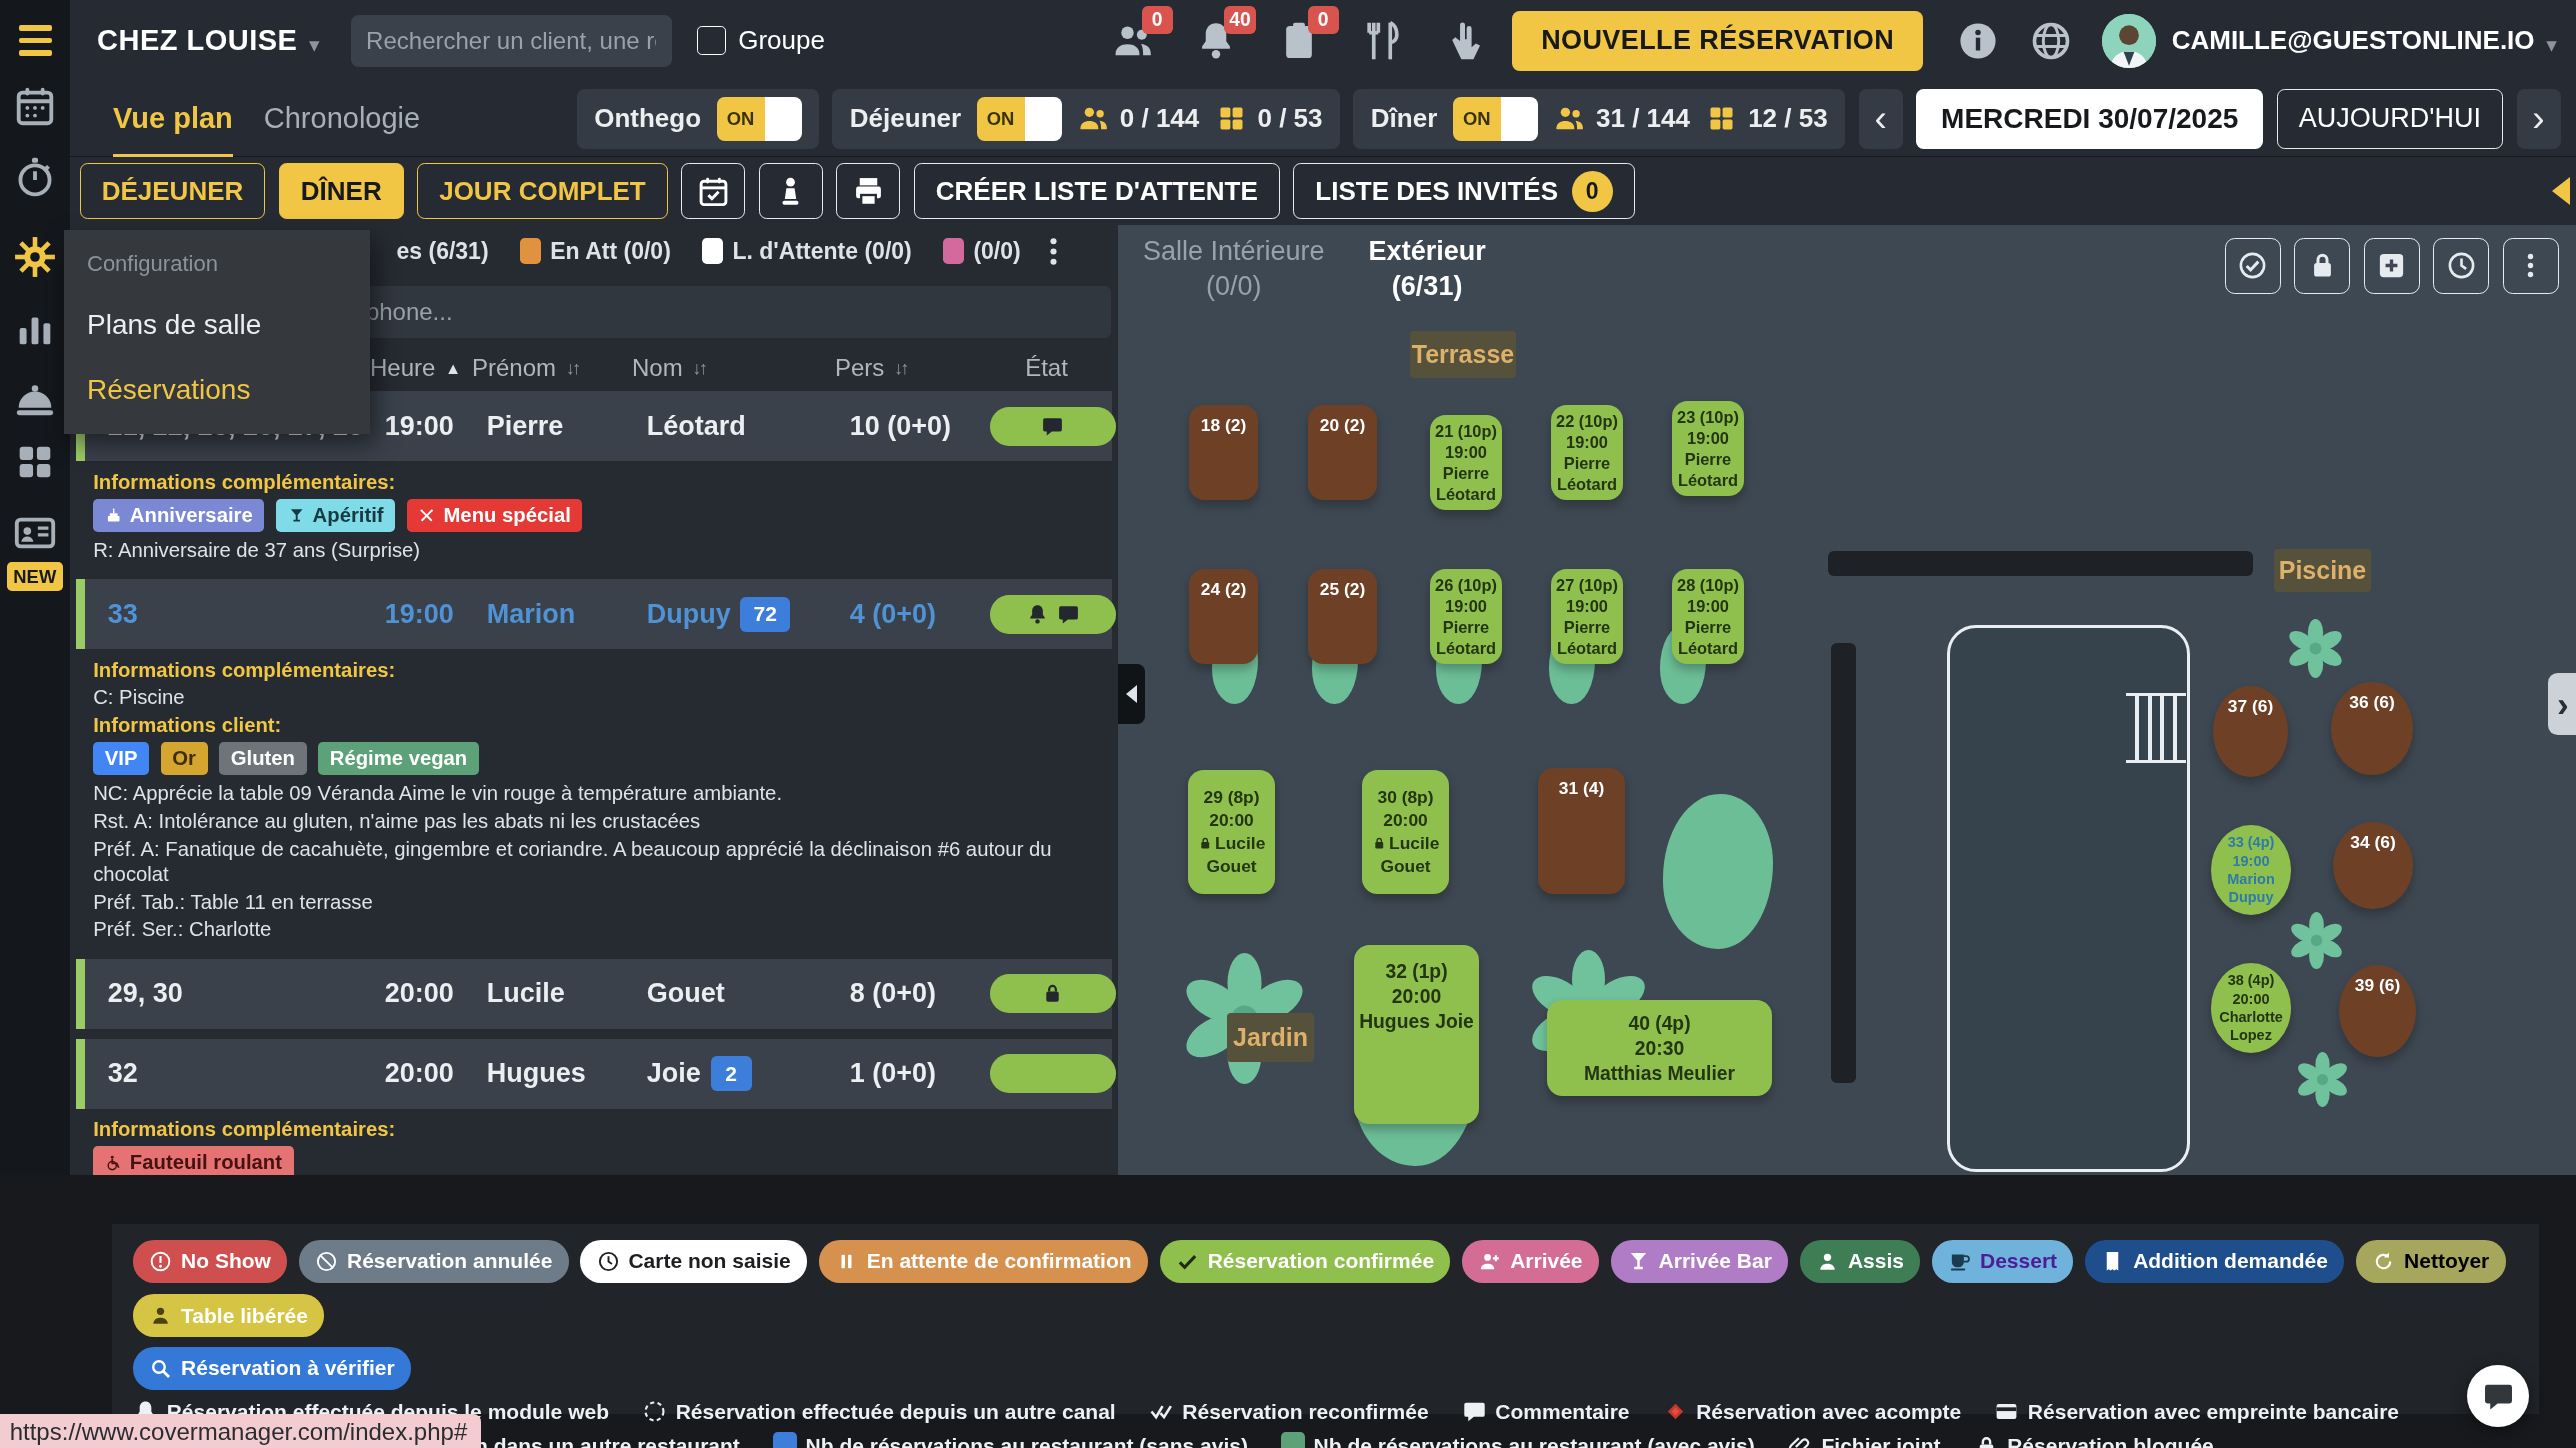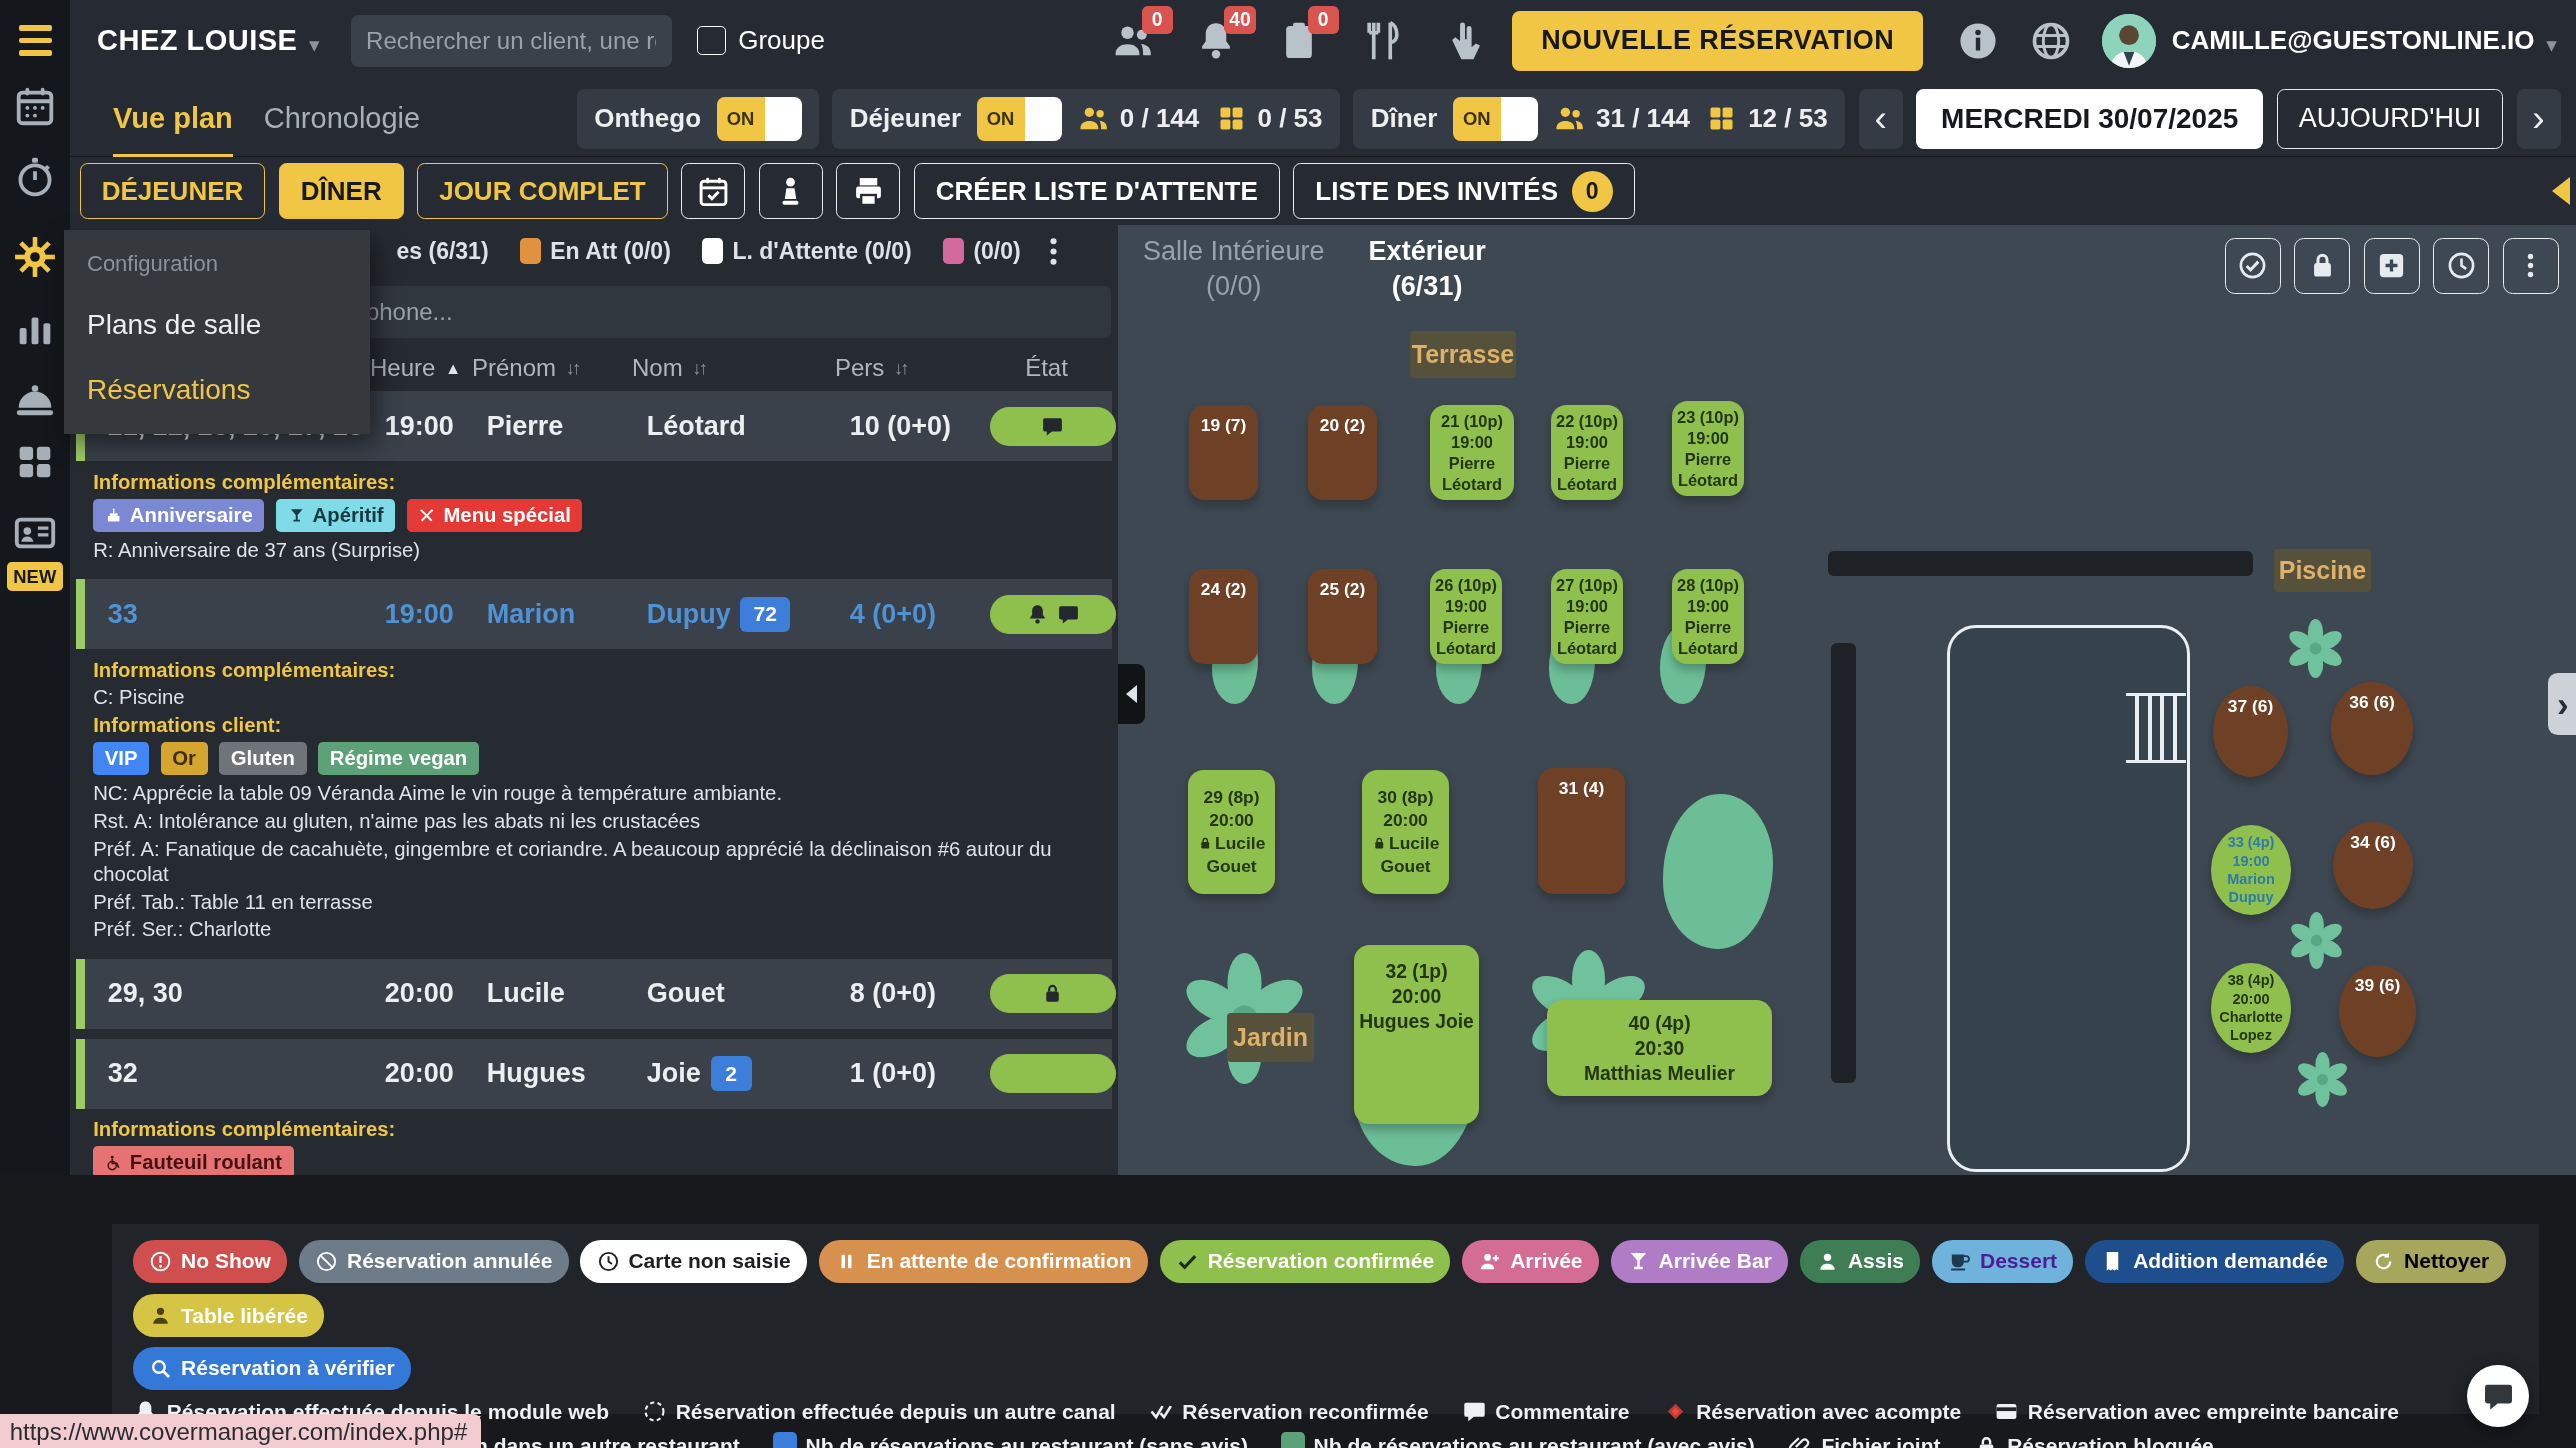--- a/index.html
+++ b/index.html
@@ -727,26 +727,26 @@
             <ellipse cx="50" cy="23" rx="13" ry="23" transform="rotate(180 50 50)"></ellipse>
             <ellipse cx="50" cy="23" rx="13" ry="23" transform="rotate(240 50 50)"></ellipse>
             <ellipse cx="50" cy="23" rx="13" ry="23" transform="rotate(300 50 50)"></ellipse>
           </g>
           <circle cx="50" cy="50" r="10" fill="#57a884"></circle>
         </svg></div>
       <div class="zlabel" style="left:292px;top:107px;width:106px;height:47px">Terrasse</div>
       <div class="zlabel" style="left:109px;top:789px;width:87px;height:49px">Jardin</div>
       <div class="zlabel" style="left:1156px;top:325px;width:97px;height:43px">Piscine</div>
       <div class="tbl sq free" style="left:71px;top:181px;width:69px;height:95px">
-        <span>19 (7)</span>
+        <span>18 (2)</span>
       </div>
       <div class="tbl sq free" style="left:190px;top:181px;width:69px;height:95px">
         <span>20 (2)</span>
       </div>
-      <div class="tbl sq booked" style="left:312px;top:181px;width:84px;height:95px">
+      <div class="tbl sq booked" style="left:312px;top:191px;width:72px;height:95px">
         <span>21 (10p)</span>
         <span>19:00</span>
         <span>Pierre</span>
         <span>Léotard</span>
       </div>
       <div class="tbl sq booked" style="left:433px;top:181px;width:72px;height:95px">
         <span>22 (10p)</span>
         <span>19:00</span>
         <span>Pierre</span>
         <span>Léotard</span>

